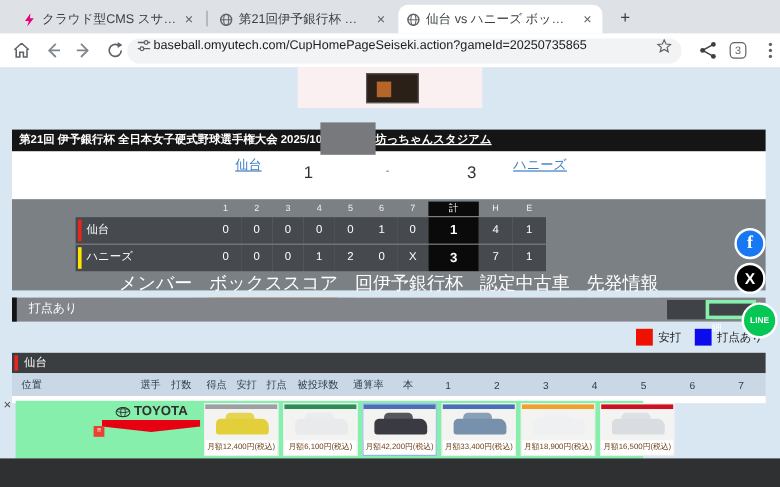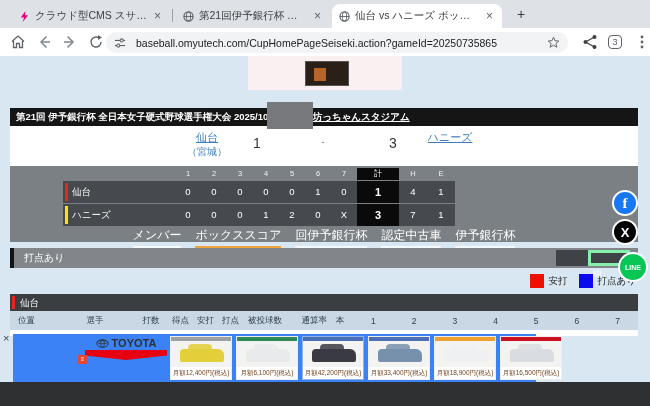--- a/index.html
+++ b/index.html
@@ -12,21 +12,21 @@
          padding:0 7px; font-size:10.5px; color:#3c4043; border-radius:8px 8px 0 0; cursor:pointer; }
   .tab .title { white-space:nowrap; overflow:hidden; text-overflow:ellipsis; flex:1; }
   .tab.active { background:#fff; }
   .tab-divider { position:absolute; top:9px; width:1px; height:13px; background:#9aa0a6; }
   .tabx { font-size:12px; color:#5f6368; padding:0 2px; }
   .newtab { position:absolute; top:6px; left:512px; width:18px; height:18px; text-align:center;
             line-height:17px; font-size:14px; color:#3c4043; border-radius:50%; }
   .toolbar { position:absolute; left:0; top:28px; width:650px; height:28px; background:#fff; }
   .tbicon { position:absolute; top:6px; width:16px; height:16px; color:#5f6368; }
   .urlbar { position:absolute; left:106px; top:4px; width:462px; height:21px; background:#f1f3f4;
-            border-radius:11px; display:flex; align-items:center; padding:0 8px; gap:10px; }
+            border-radius:11px; display:flex; align-items:flex-start; padding:0 8px; gap:2px; }
   .urltext { font-size:10.5px; color:#202124; white-space:nowrap; overflow:hidden; flex:1; }
   .counterbox { position:absolute; left:608px; top:7px; width:14px; height:14px; border:1.5px solid #5f6368;
                 border-radius:4px; font-size:9px; color:#5f6368; text-align:center; line-height:12px; }
 
   
   .page { position:absolute; left:0; top:56px; width:650px; height:350px; background:#d8e7f2; }
 
   .glia-box { position:absolute; left:248px; top:0; width:154px; height:34px; background:#fbf0f1; }
   .glia-thumb { position:absolute; left:57px; top:5px; width:44px; height:25px; background:#2b2018;
                 border:1px solid #555; }
@@ -55,21 +55,21 @@
   .ls-team { width:112px; position:relative; background:#46494e; color:#fff; font-size:9.5px;
              text-align:left; padding-left:9px; line-height:22px; }
   .ls-accent { position:absolute; left:2px; top:2px; bottom:2px; width:3px; }
   .ls-inn { width:26px; background:#46494e; color:#fff; font-size:9.5px; line-height:22px; }
   .ls-head .ls-team, .ls-head .ls-inn, .ls-head .ls-tot, .ls-head .ls-he { background:transparent; }
   .ls-head .ls-tot { background:#0a0a0a; }
   .ls-tot { width:42px; background:#0a0a0a; color:#fff; font-weight:bold; font-size:11px; line-height:22px; }
   .ls-he { width:28px; background:#46494e; color:#fff; font-size:9.5px; line-height:22px; }
 
   .score-nav { position:absolute; left:0; top:61px; width:628px; display:flex; justify-content:center; gap:14px; }
-  .nav-link { font-size:12px; color:#fff; padding-bottom:2px; border-bottom:2px solid rgba(255,255,255,.75); cursor:pointer; }
+  .nav-link { font-size:15px; color:#fff; padding-bottom:2px; border-bottom:2px solid rgba(255,255,255,.75); cursor:pointer; }
   .nav-link.active { border-bottom-color:#f0a43c; }
 
   .batting-bar { position:absolute; left:10px; top:192px; width:628px; height:20px; background:#82868b;
                  border-left:4px solid #141414; color:#fff; font-size:10px; line-height:20px; padding-left:10px; }
   .mode-btn { position:absolute; top:2px; height:16px; background:#3f4247; color:#fff; font-size:8.5px;
               line-height:15px; cursor:pointer;padding-left:36px; }
   .btn-detail { right:44px; width:28px; border:1px solid #3f4247; }
   .btn-simple { right:8px; width:30px; border:3px solid #86efac; }
 
   .legend { position:absolute; right:14px; top:217px; height:16px; display:flex; align-items:center; gap:5px; }
@@ -77,28 +77,28 @@
   .legend-label { font-size:9.5px; color:#222; margin-right:6px; }
 
   .team-bar { position:absolute; left:10px; top:238px; width:628px; height:17px; background:#3b3e41;
               color:#fff; font-size:9.5px; line-height:17px; padding-left:10px; }
   .team-bar-accent { position:absolute; left:2px; top:2px; bottom:2px; width:3px; }
 
   .cols-header { position:absolute; left:10px; top:255px; width:628px; height:19px; background:#c9d8e4;
                  display:flex; align-items:center; font-size:8.5px; color:#2c3e50; }
   .col-c { text-align:center; }
   .col-pos { width:46px; padding-left:8px; }
-  .col-player { width:78px; text-align:center; }
+  .col-player { width:78px; text-align:right; }
   .col-w34 { width:34px; } .col-w25 { width:25px; } .col-w44 { width:44px; }
-  .col-w40 { width:40px;text-align:right; } .col-w26 { width:26px; }
+  .col-w40 { width:40px; } .col-w26 { width:26px; }
   .col-inn { flex:1; text-align:center; }
   .row-sliver { position:absolute; left:10px; top:274px; width:628px; height:6px; background:#fff; }
 
   
-  .ad-strip { position:absolute; left:13px; top:278px; width:523px; height:48px; background:#3b82f6; }
+  .ad-strip { position:absolute; left:13px; top:278px; width:523px; height:48px; background:#86efac; }
   .ad-close { position:absolute; left:3px; top:276px; font-size:11px; color:#444; cursor:pointer; z-index:4; }
   .toyota { position:absolute; left:72px; top:3px; width:82px; text-align:center; }
   .toyota-row1 { display:flex; align-items:center; justify-content:center; gap:3px;
                  font-size:11px; font-weight:bold; color:#2f2f2f; }
   .toyota-sub { font-size:9px; font-weight:bold; color:#2f2f2f; letter-spacing:2.5px; margin-top:1px; }
   .toyota-ribbon { margin-top:1px; height:10px; clip-path:polygon(0 0,100% 0,100% 55%,50% 100%,0 55%); }
   .toyota-chip { position:absolute; left:-7px; bottom:-4px; width:9px; height:9px; background:#e8432e;
                  color:#fff; font-size:6px; line-height:9px; text-align:center; }
   .cars { position:absolute; left:157px; top:2px; display:flex; gap:4px; }
   .car-card { width:62px; height:44px; background:#fff; border:1px solid #eee; cursor:pointer; }
@@ -206,21 +206,20 @@
     <div class="glia-overlay"></div>
 
     <div class="title-bar">
       <span>第21回 伊予銀行杯 全日本女子硬式野球選手権大会 2025/10/13（月）</span>
       <span class="stadium-link">坊っちゃんスタジアム</span>
     </div>
 
     <div class="score-row">
       <div class="team-block" style="left:152px;">
         <div class="tname">仙台</div>
-        <div class="tpref">（宮城）</div>
       </div>
       <div class="big-score" style="left:237px;">1</div>
       <div class="score-dash" style="left:303px;">-</div>
       <div class="big-score" style="left:373px;">3</div>
       <div class="team-block" style="left:395px;">
         <div class="tname">ハニーズ</div>
       </div>
     </div>
 
     <div class="gray-block">
@@ -269,21 +268,21 @@
           <div class="ls-cell ls-tot">3</div>
           <div class="ls-cell ls-he">7</div>
           <div class="ls-cell ls-he">1</div>
         </div>
       </div>
       <div class="score-nav">
         <span class="nav-link">メンバー</span>
         <span class="nav-link active">ボックススコア</span>
         <span class="nav-link">回伊予銀行杯</span>
         <span class="nav-link">認定中古車</span>
-        <span class="nav-link">伊予銀行杯</span>
+        <span class="nav-link">先発情報</span>
       </div>
     </div>
 
     <div class="batting-bar">
       <span>打点あり</span>
       <div class="mode-btn btn-detail">詳細</div>
       <div class="mode-btn btn-simple">簡易</div>
     </div>
 
     <div class="legend">

